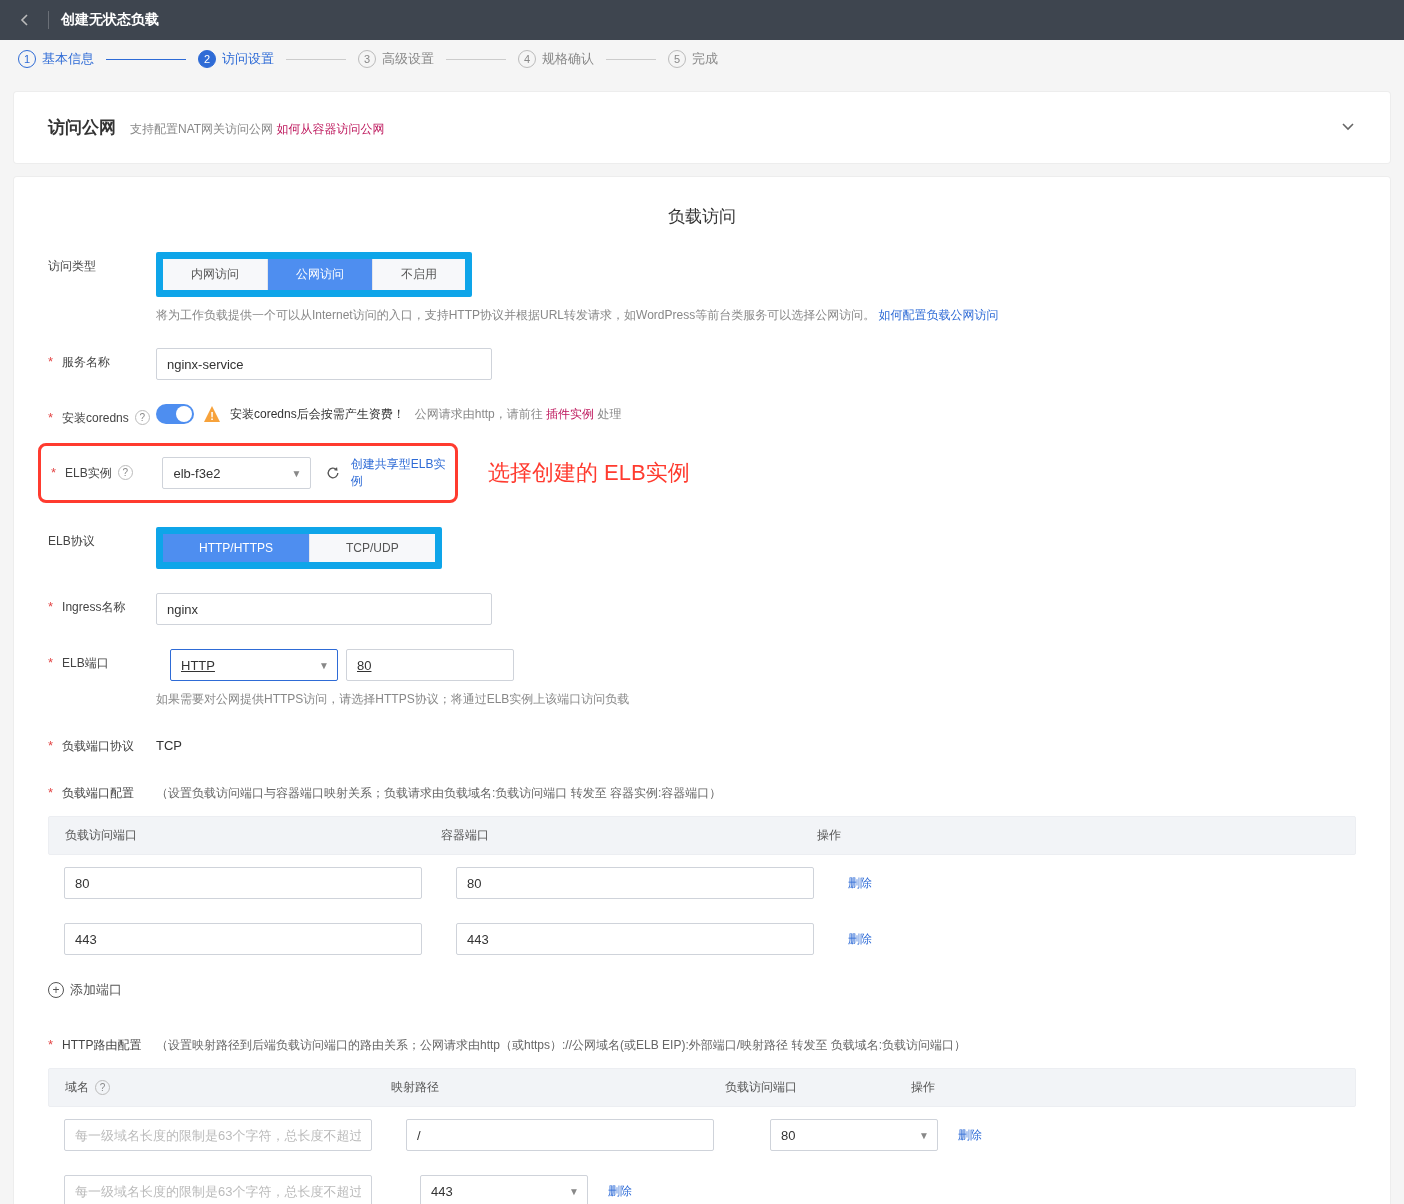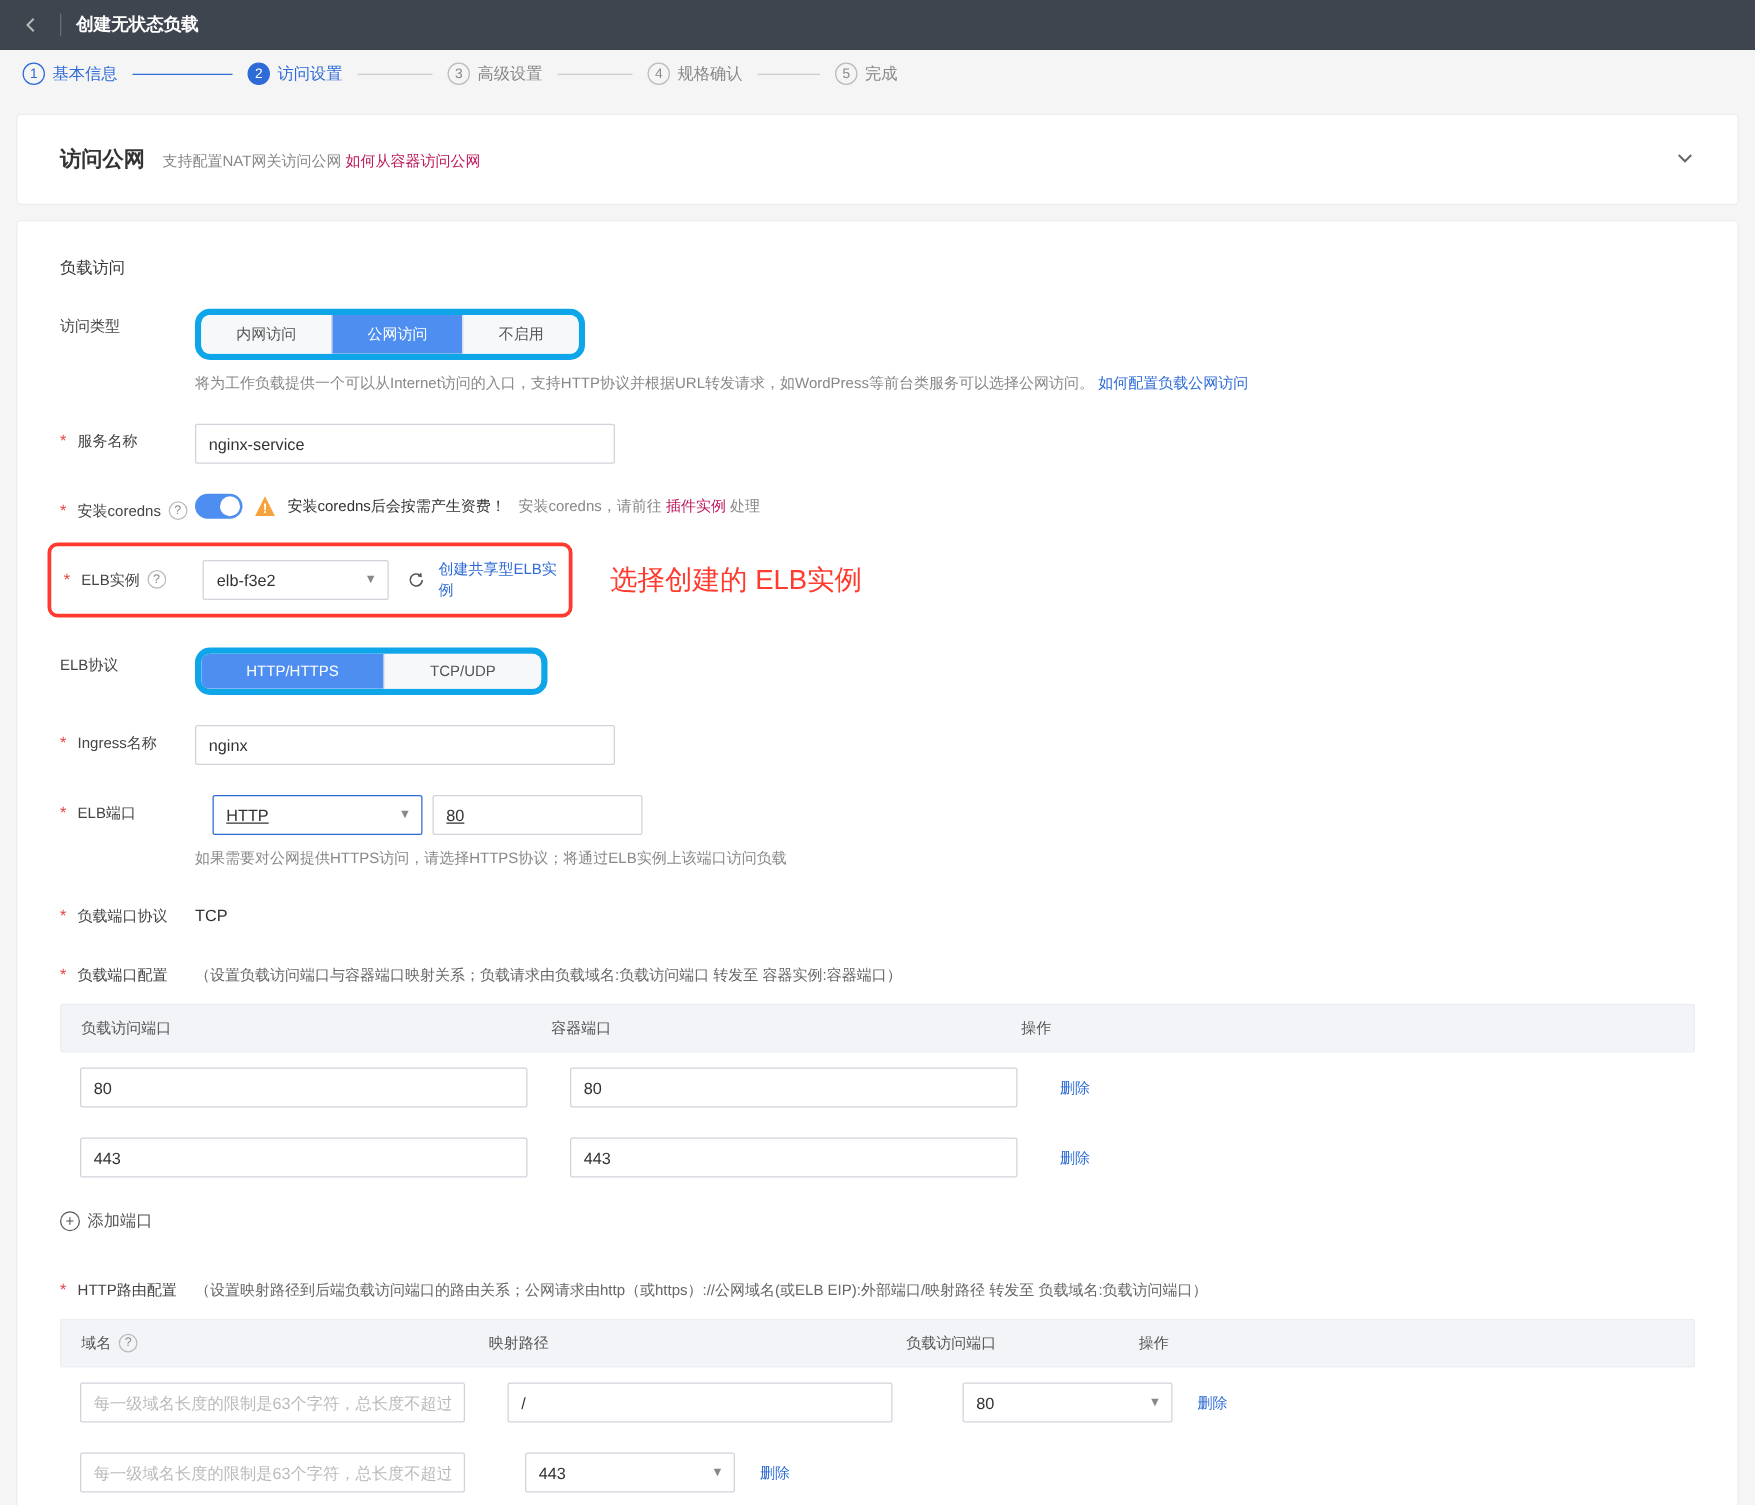--- a/index.html
+++ b/index.html
@@ -38,21 +38,21 @@
 
     
     .form-row { display:flex; align-items:flex-start; margin-top: 24px; }
     .form-row:first-child { margin-top:0; }
     .label-col { width:108px; display:flex; gap:6px; padding-top:6px; font-size:12px; color:#444; }
     .req { color:#e34747; font-size:13px; margin-right:3px; }
     .help-icon { width:15px; height:15px; border:1px solid #bbb; border-radius:50%; display:inline-flex; align-items:center; justify-content:center; font-size:10px; color:#888; cursor:pointer; }
     .field-col { flex:1; }
 
     
-    .seg { display:inline-flex; border:5px solid #0ea5e9; border-radius:12px; overflow:hidden; }
+    .seg { display:inline-flex; border:7px solid #0ea5e9; border-radius:2px; overflow:hidden; }
     .seg button { background:#f7f8fa; border:none; padding:7px 28px; font-size:12px; color:#555; cursor:pointer; border-left:1px solid #e3e6eb; }
     .seg button:first-child { border-left:none; }
     .seg button.on { background:#4e8ef0; color:#fff; }
 
     .hint { font-size:12px; color:#888; margin-top:10px; }
     .hint a { color:#2e6bd6; text-decoration:none; }
 
     
     .txt { height:32px; border:1px solid #cfd3da; border-radius:2px; padding:0 10px; font-size:13px; color:#333; outline:none; }
     .txt.w336 { width:336px; }
@@ -89,21 +89,21 @@
     .route-c1 { flex:0 0 326px; }
     .route-c2 { flex:0 0 334px; }
     .route-c3 { flex:0 0 186px; }
     .route-c4 { flex:1; }
 
     .add-btn { display:inline-flex; align-items:center; gap:6px; color:#555; cursor:pointer; font-size:13px; margin-top:14px; }
     .plus-circle { width:16px; height:16px; border:1.3px solid #555; border-radius:50%; display:flex; align-items:center; justify-content:center; font-size:12px; line-height:1; }
 
     .placeholder::placeholder { color:#bbb; }
 
-    .sect-title { font-size:13px; font-weight:500; margin-bottom:14px; }
+    .sect-title { font-size:17px; font-weight:500; margin-bottom:14px;text-align:center; }
 
     .flex-center { display:flex; align-items:center; }
   </style>
 </head>
 <body>
 
 <div class="header-bar">
   <div class="back-chevron">
     <svg width="10" height="14" viewBox="0 0 10 14" fill="none">
         <path d="M7 2 L2 7 L7 12" stroke-width="1.6"></path>
@@ -200,21 +200,21 @@
             <span class="help-icon">?</span>
           </div>
         <div class="field-col">
           <div class="inline-row">
             <span class="toggle">
                 <span class="knob"></span>
               </span>
             <span class="warn-icon">!</span>
             <span style="color:#333;font-size:12px;">安装coredns后会按需产生资费！</span>
             <span class="panel-sub" style="color:#888;">
-              <span>安装coredns，请前往</span>
+              <span>公网请求由http，请前往</span>
               <a>插件实例</a>
               <span>处理</span>
             </span>
           </div>
         </div>
       </div>
 
       
       <div class="form-row" style="margin-top:16px;align-items:center;">
         <div style="display:flex;align-items:center;">

